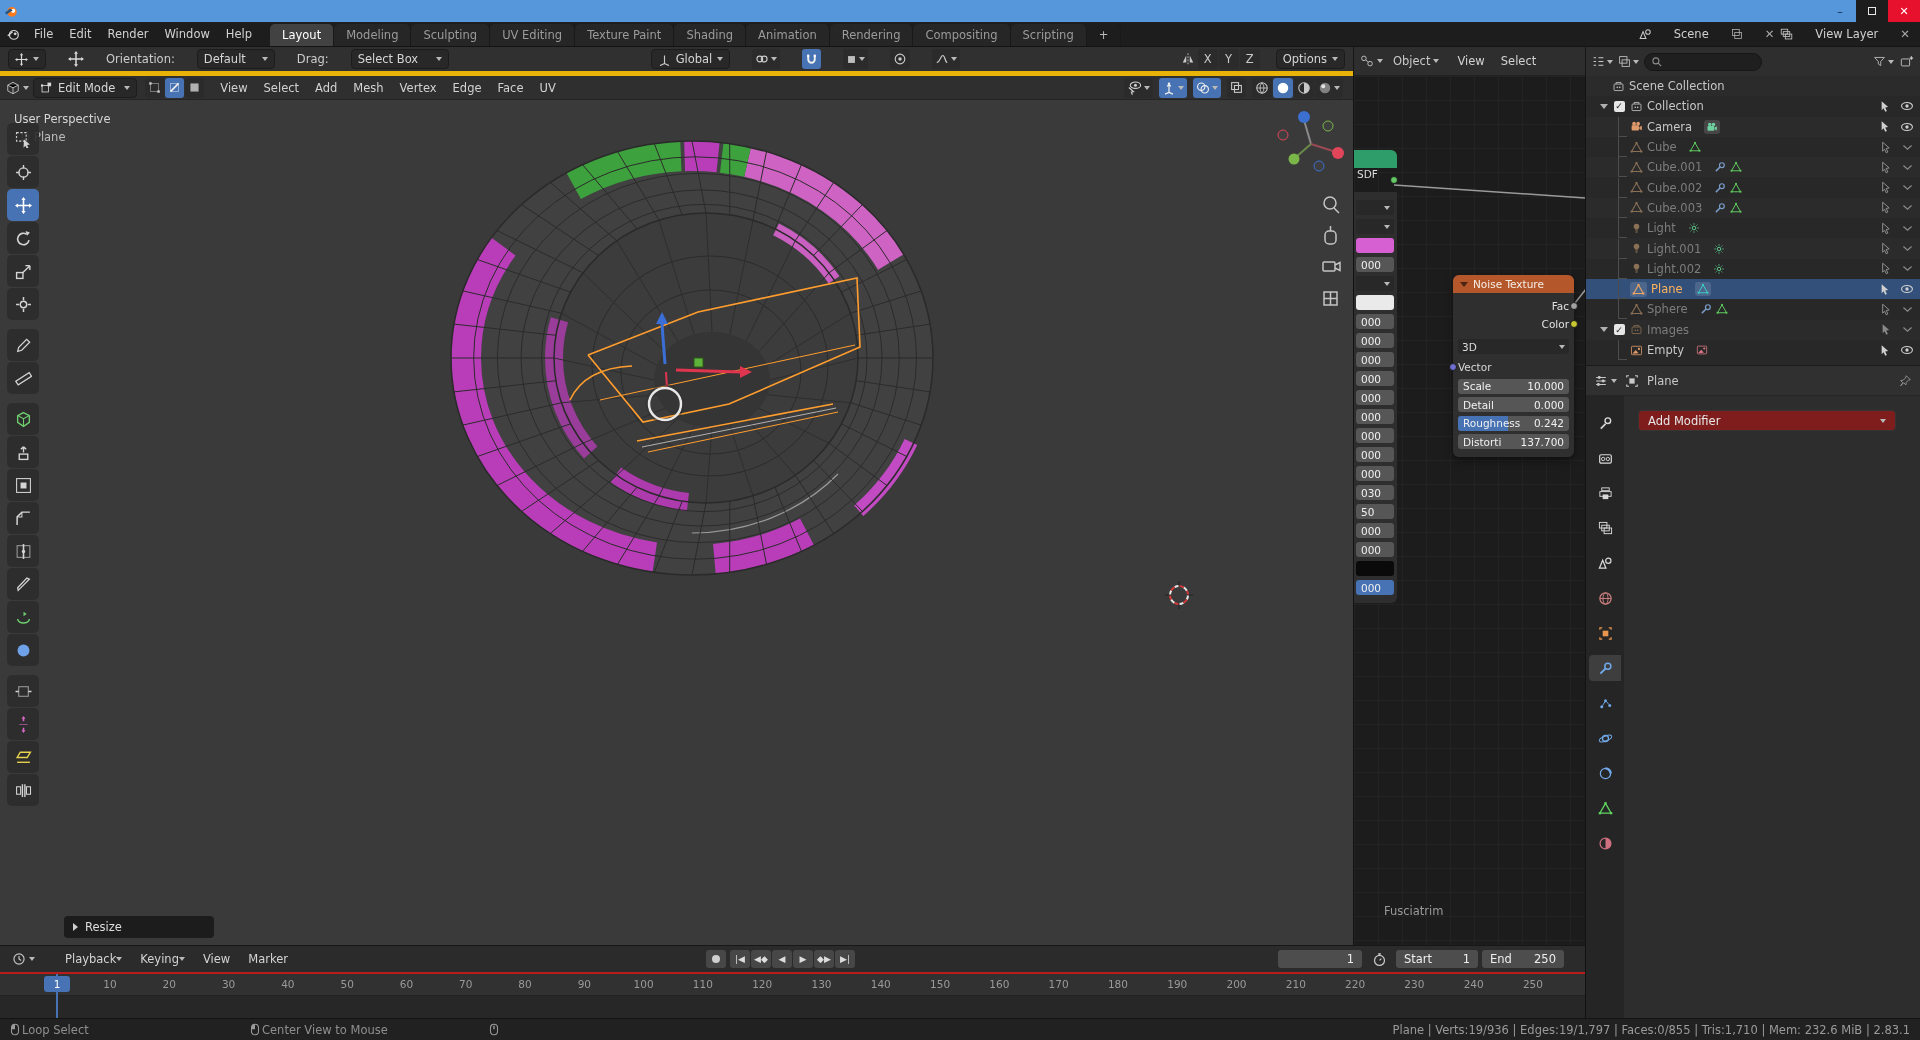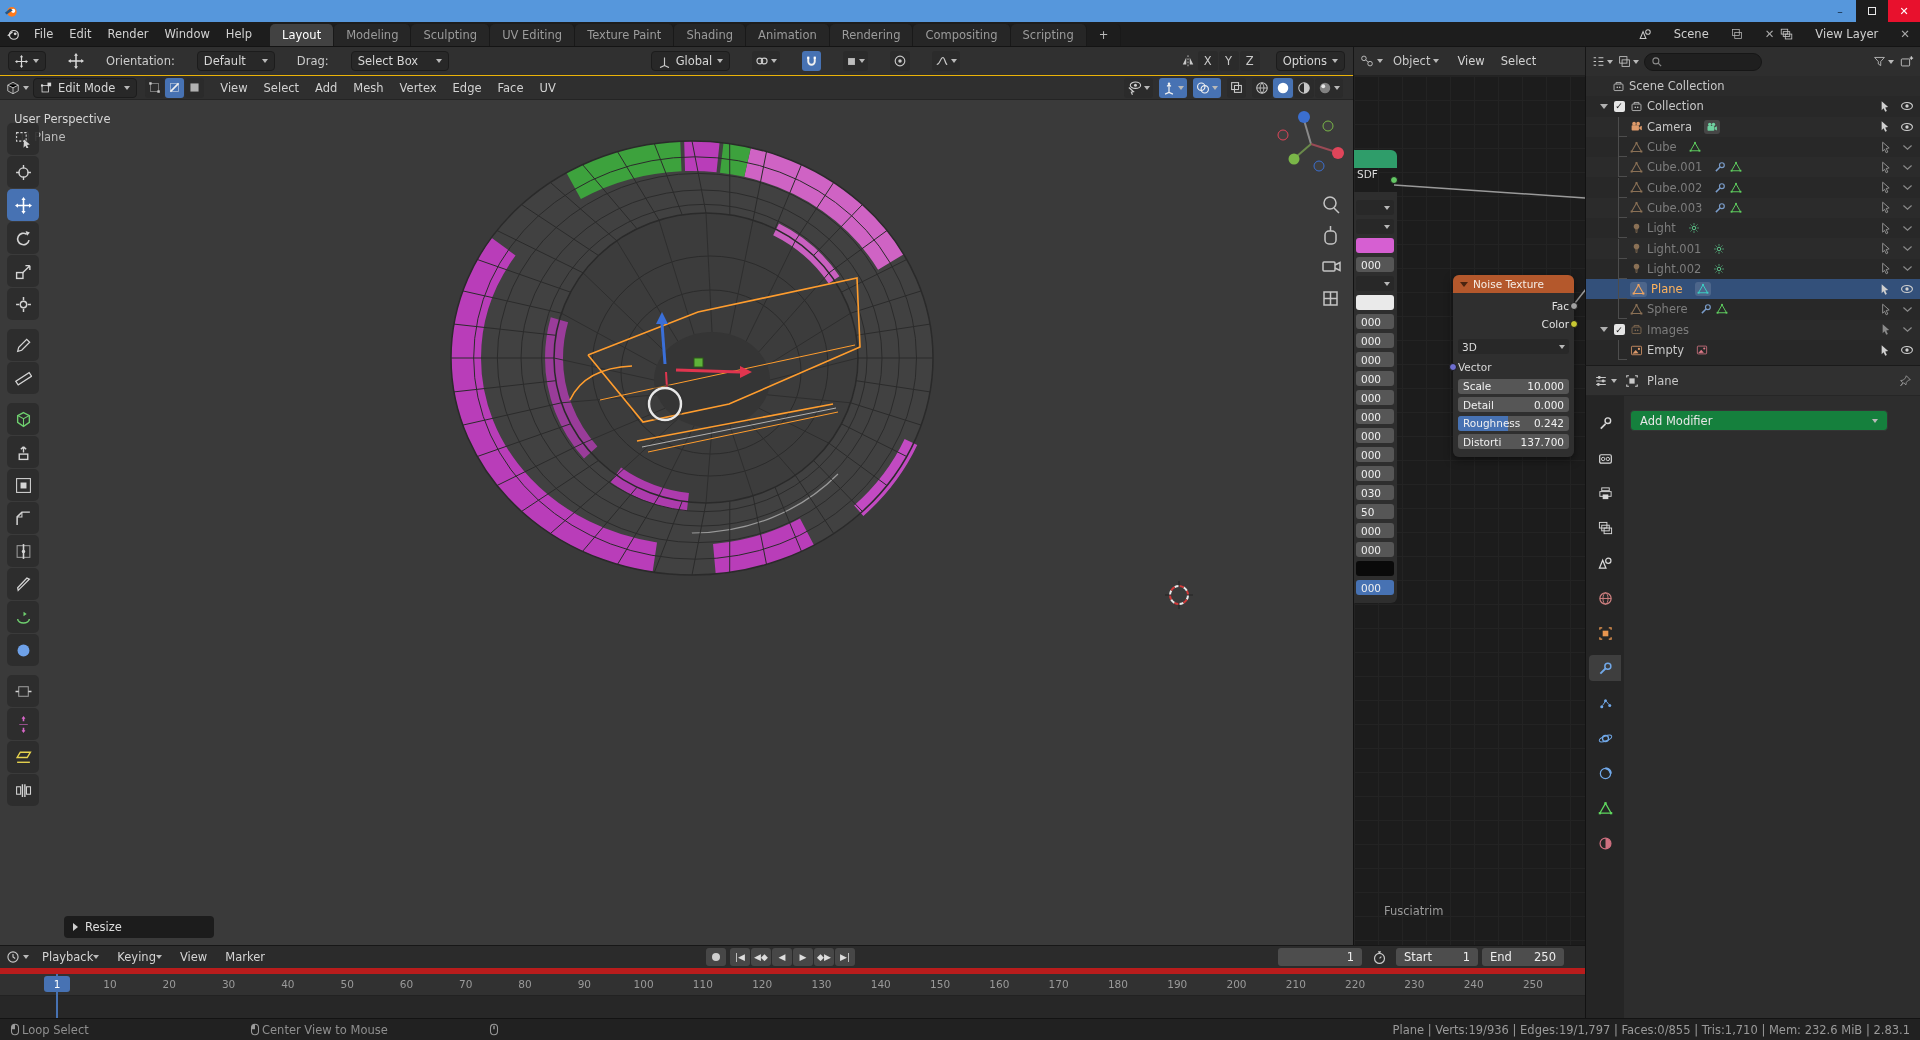--- a/index.html
+++ b/index.html
@@ -31,21 +31,21 @@
 
   
   .widget { background:#282828; border:1px solid #1c1c1c; border-radius:4px; height:20px; display:flex; align-items:center; padding:0 6px; gap:5px; color:#d6d6d6; }
   .chev { width:0; height:0; border-left:3.5px solid transparent; border-right:3.5px solid transparent; border-top:4px solid #b9b9b9; }
   .label { color:#cdcdcd; }
   .iconbtn { height:20px; display:flex; align-items:center; justify-content:center; border-radius:3px; padding:0 3px; gap:2px; }
   .iconbtn.on { background:#4772b3; }
   .iconbtn.off { background:#2b2b2b; }
 
   
-  #toolsettings { left:0; top:47px; width:1353px; height:29px; background:#303030; display:flex; align-items:center; gap:22px; padding:0 8px; border-bottom:1px solid #eab308; }
+  #toolsettings { left:0; top:47px; width:1353px; height:29px; background:#303030; display:flex; align-items:center; gap:22px; padding:0 8px; border-bottom:5px solid #eab308; }
   #node-header { left:1353px; top:47px; width:232px; height:29px; background:#2e2e2e; border-left:1px solid #161616; border-bottom:1px solid #222; display:flex; align-items:center; gap:10px; padding:0 6px; }
   #outliner-header { left:1585px; top:47px; width:335px; height:29px; background:#2e2e2e; border-left:1px solid #161616; display:flex; align-items:center; gap:5px; padding:0 6px; }
   #ol-search { flex:0 0 118px; height:18px; background:#1f1f1f; border:1px solid #161616; border-radius:9px; display:flex; align-items:center; padding:0 6px; }
 
   
   #viewport { left:0; top:76px; width:1353px; height:869px; background:#3a3a3a; overflow:hidden; }
   #vp-header { position:absolute; left:0; top:0; width:100%; height:24px; background:#2f2f2f; border-bottom:1px solid #242424; display:flex; align-items:center; gap:4px; padding:0 6px; }
   .vp-menu { padding:0 8px; color:#d2d2d2; }
   #vp-canvas { position:absolute; left:0; top:24px; width:1353px; height:845px; }
   #vp-overlay-text { left:14px; top:36px; color:#d6d6d6; }
@@ -82,26 +82,26 @@
   .ol-right { position:absolute; right:6px; display:flex; gap:9px; align-items:center; }
   .ol-check { width:11px; height:11px; background:#e6e6e6; border-radius:2px; display:flex; align-items:center; justify-content:center; color:#222; font-size:9px; font-weight:bold; }
   .exp { width:0; height:0; border-left:4px solid transparent; border-right:4px solid transparent; border-top:5px solid #b0b0b0; }
 
   
   #properties { left:1585px; top:365px; width:335px; height:653px; background:#2d2d2d; border-left:1px solid #121212; border-top:1px solid #1a1a1a; }
   #prop-header { height:30px; display:flex; align-items:center; gap:8px; padding:0 8px; background:#303030; border-bottom:1px solid #262626; }
   #prop-tabs { position:absolute; left:0; top:30px; width:38px; bottom:0; background:#252525; display:flex; flex-direction:column; align-items:center; padding-top:14px; gap:9px; }
   .ptab { width:32px; height:26px; display:flex; align-items:center; justify-content:center; border-radius:4px 0 0 4px; }
   .ptab.active { background:#3e3e3e; }
-  #add-modifier { position:absolute; left:44px; top:44px; width:258px; height:21px; background:#15803d; border:1px solid #353535; border-radius:4px; display:flex; align-items:center; padding:0 9px; color:#e6e6e6; }
+  #add-modifier { position:absolute; left:52px; top:44px; width:258px; height:21px; background:#7f1d1d; border:1px solid #353535; border-radius:4px; display:flex; align-items:center; padding:0 9px; color:#e6e6e6; }
   #add-modifier .chev { margin-left:auto; }
 
   
   #timeline { left:0; top:945px; width:1585px; height:73px; background:#2b2b2b; border-top:1px solid #171717; }
-  #tl-header { height:28px; display:flex; align-items:center; gap:4px; padding:0 6px; border-bottom:6px solid #b91c1c; }
+  #tl-header { height:28px; display:flex; align-items:center; gap:21px; padding:0 12px; border-bottom:2px solid #b91c1c; }
   #tl-ruler { position:relative; height:22px; background:#313131; border-bottom:1px solid #222; }
   .tick { position:absolute; top:4px; transform:translateX(-50%); color:#9a9a9a; font-size:10.5px; }
   #tl-body { position:relative; height:22px; background:#272727; }
   #cf-line { position:absolute; left:56px; top:28px; width:2px; height:45px; background:#4772b3; }
   #cf-badge { position:absolute; left:44px; top:30px; width:26px; height:16px; background:#4772b3; border-radius:3px; color:#fff; display:flex; align-items:center; justify-content:center; font-size:10.5px; }
   .tl-btn { background:#474747; border-radius:3px; height:18px; min-width:20px; display:flex; align-items:center; justify-content:center; color:#ddd; font-size:9px; padding:0 3px; }
   .tl-field { background:#4d4d4d; border-radius:3px; height:18px; display:flex; align-items:center; padding:0 8px; color:#eee; }
 
   
   #statusbar { left:0; top:1018px; width:1920px; height:22px; background:#212121; border-top:1px solid #131313; display:flex; align-items:center; color:#8f8f8f; }

